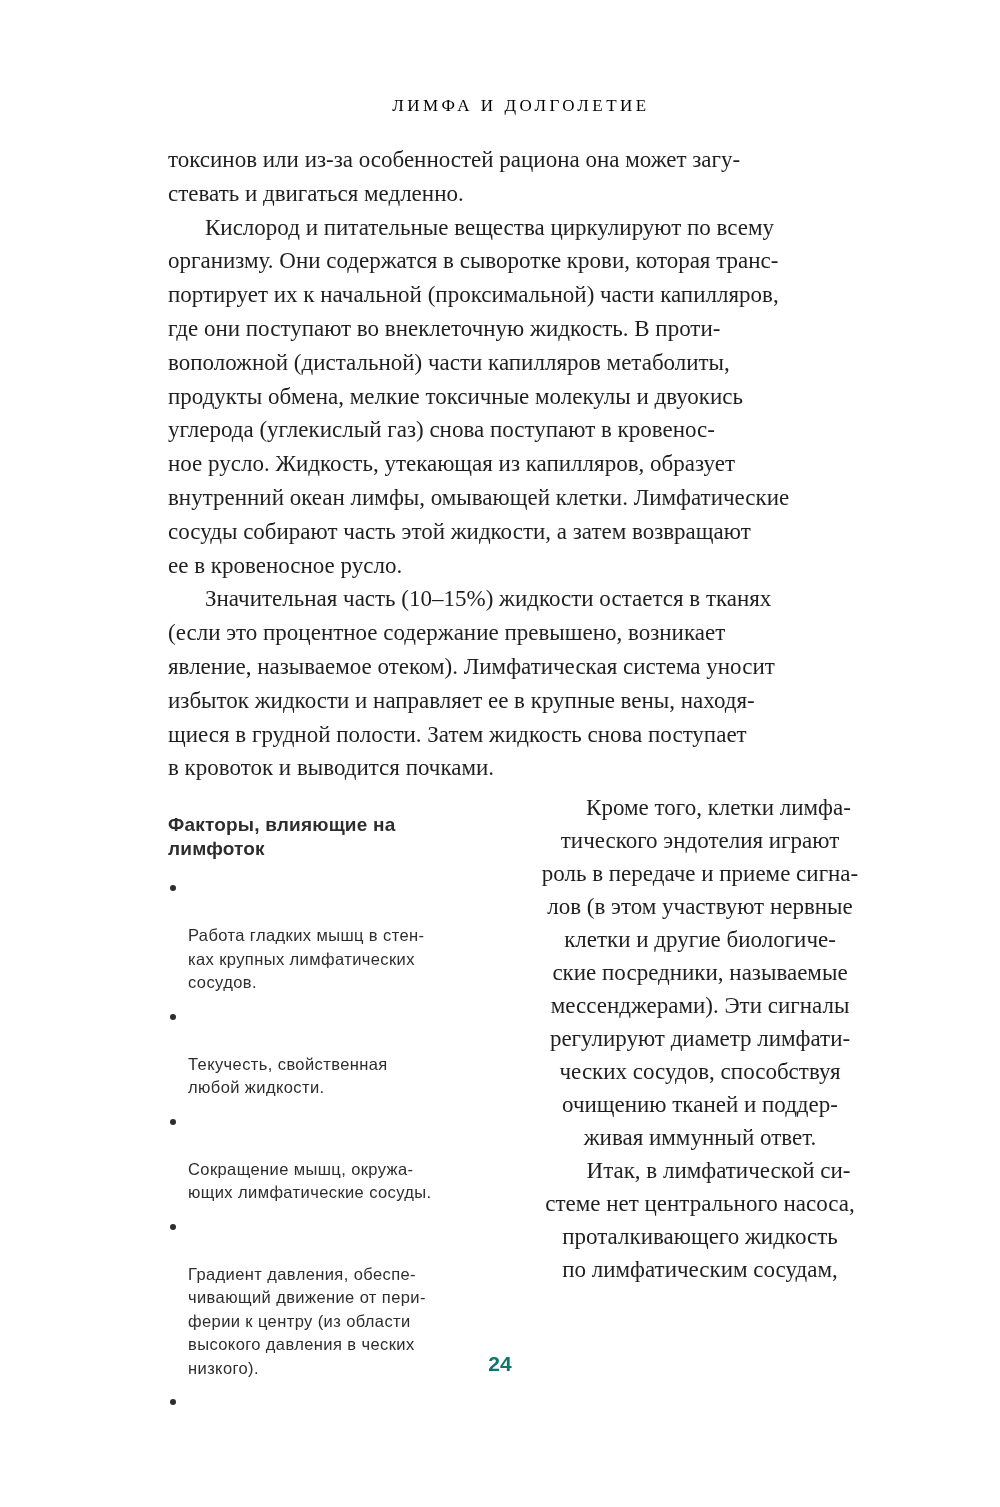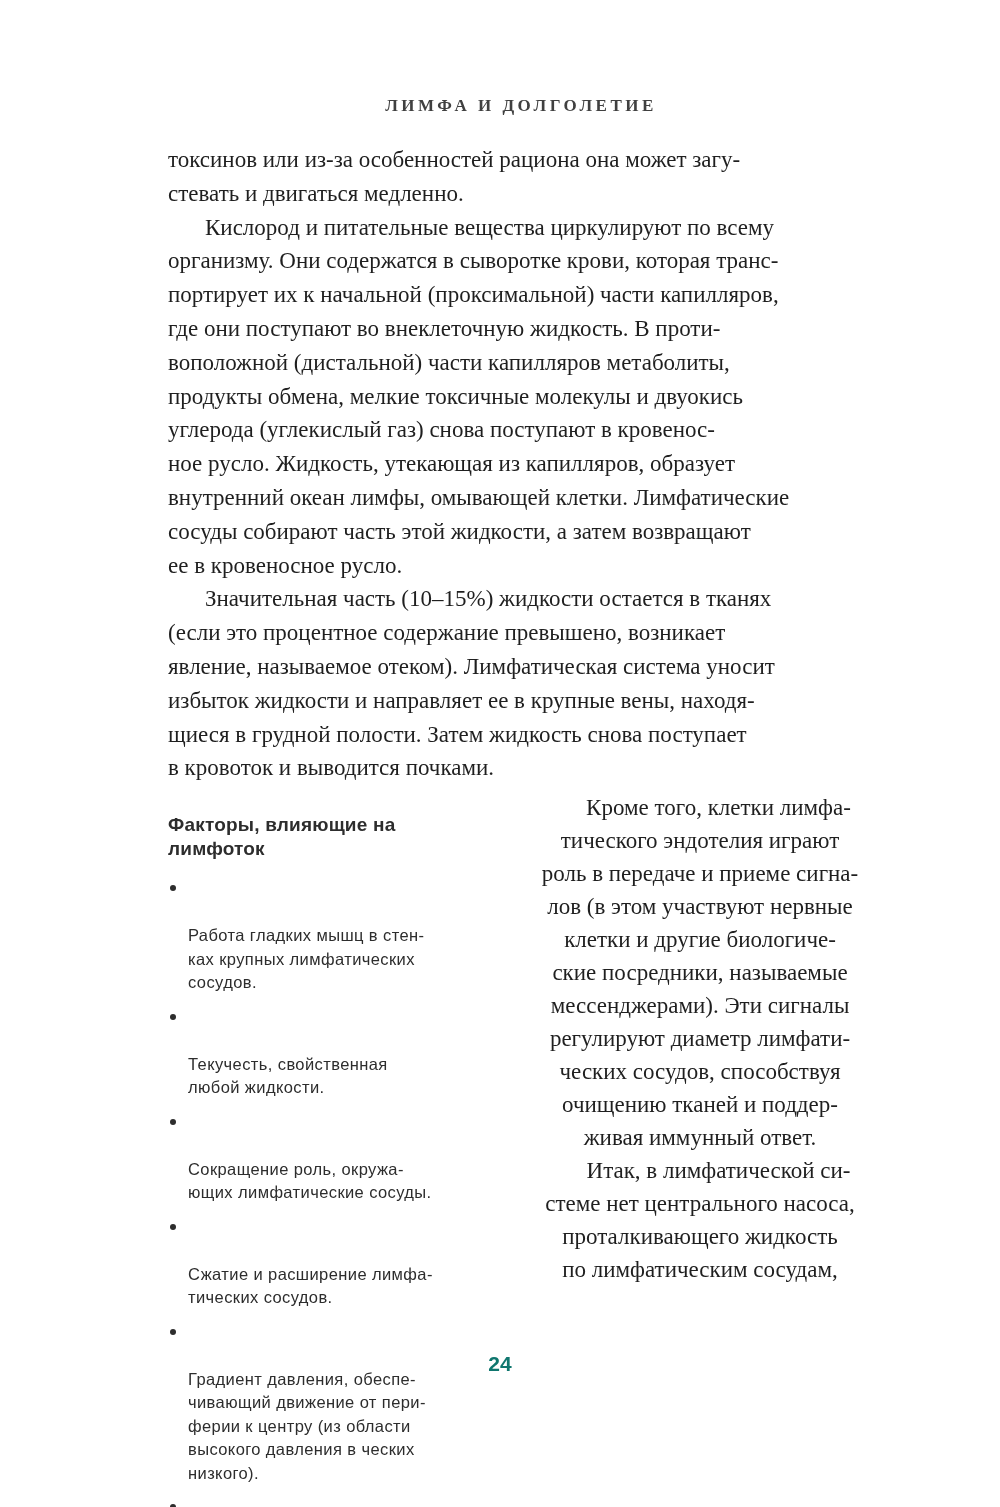--- a/index.html
+++ b/index.html
@@ -15,22 +15,22 @@
   }
   .content {
     margin-left: 168px;
     width: 706px;
   }
   .running-head {
     margin-top: 96px;
     text-align: center;
     font-size: 17px;
     letter-spacing: 3.5px;
-    color: #404040;
-    font-weight: bold;
+    color: #000000;
+    font-weight: normal;
   }
   .body-text {
     margin-top: 27px;
   }
   .para {
     font-size: 23px;
     line-height: 33.8px;
     white-space: pre-line;
     margin: 0;
     text-align: left;
@@ -136,27 +136,22 @@
 ках крупных лимфатических
 сосудов.</span>
           </li>
           <li class="bullet-item">
             <span class="bullet-dot"></span>
             <span>Текучесть, свойственная
 любой жидкости.</span>
           </li>
           <li class="bullet-item">
             <span class="bullet-dot"></span>
-            <span>Сокращение роль, окружа-
+            <span>Сокращение мышц, окружа-
 ющих лимфатические сосуды.</span>
-          </li>
-          <li class="bullet-item">
-            <span class="bullet-dot"></span>
-            <span>Сжатие и расширение лимфа-
-тических сосудов.</span>
           </li>
           <li class="bullet-item">
             <span class="bullet-dot"></span>
             <span>Градиент давления, обеспе-
 чивающий движение от пери-
 ферии к центру (из области
 высокого давления в ческих
 низкого).</span>
           </li>
           <li class="bullet-item">

